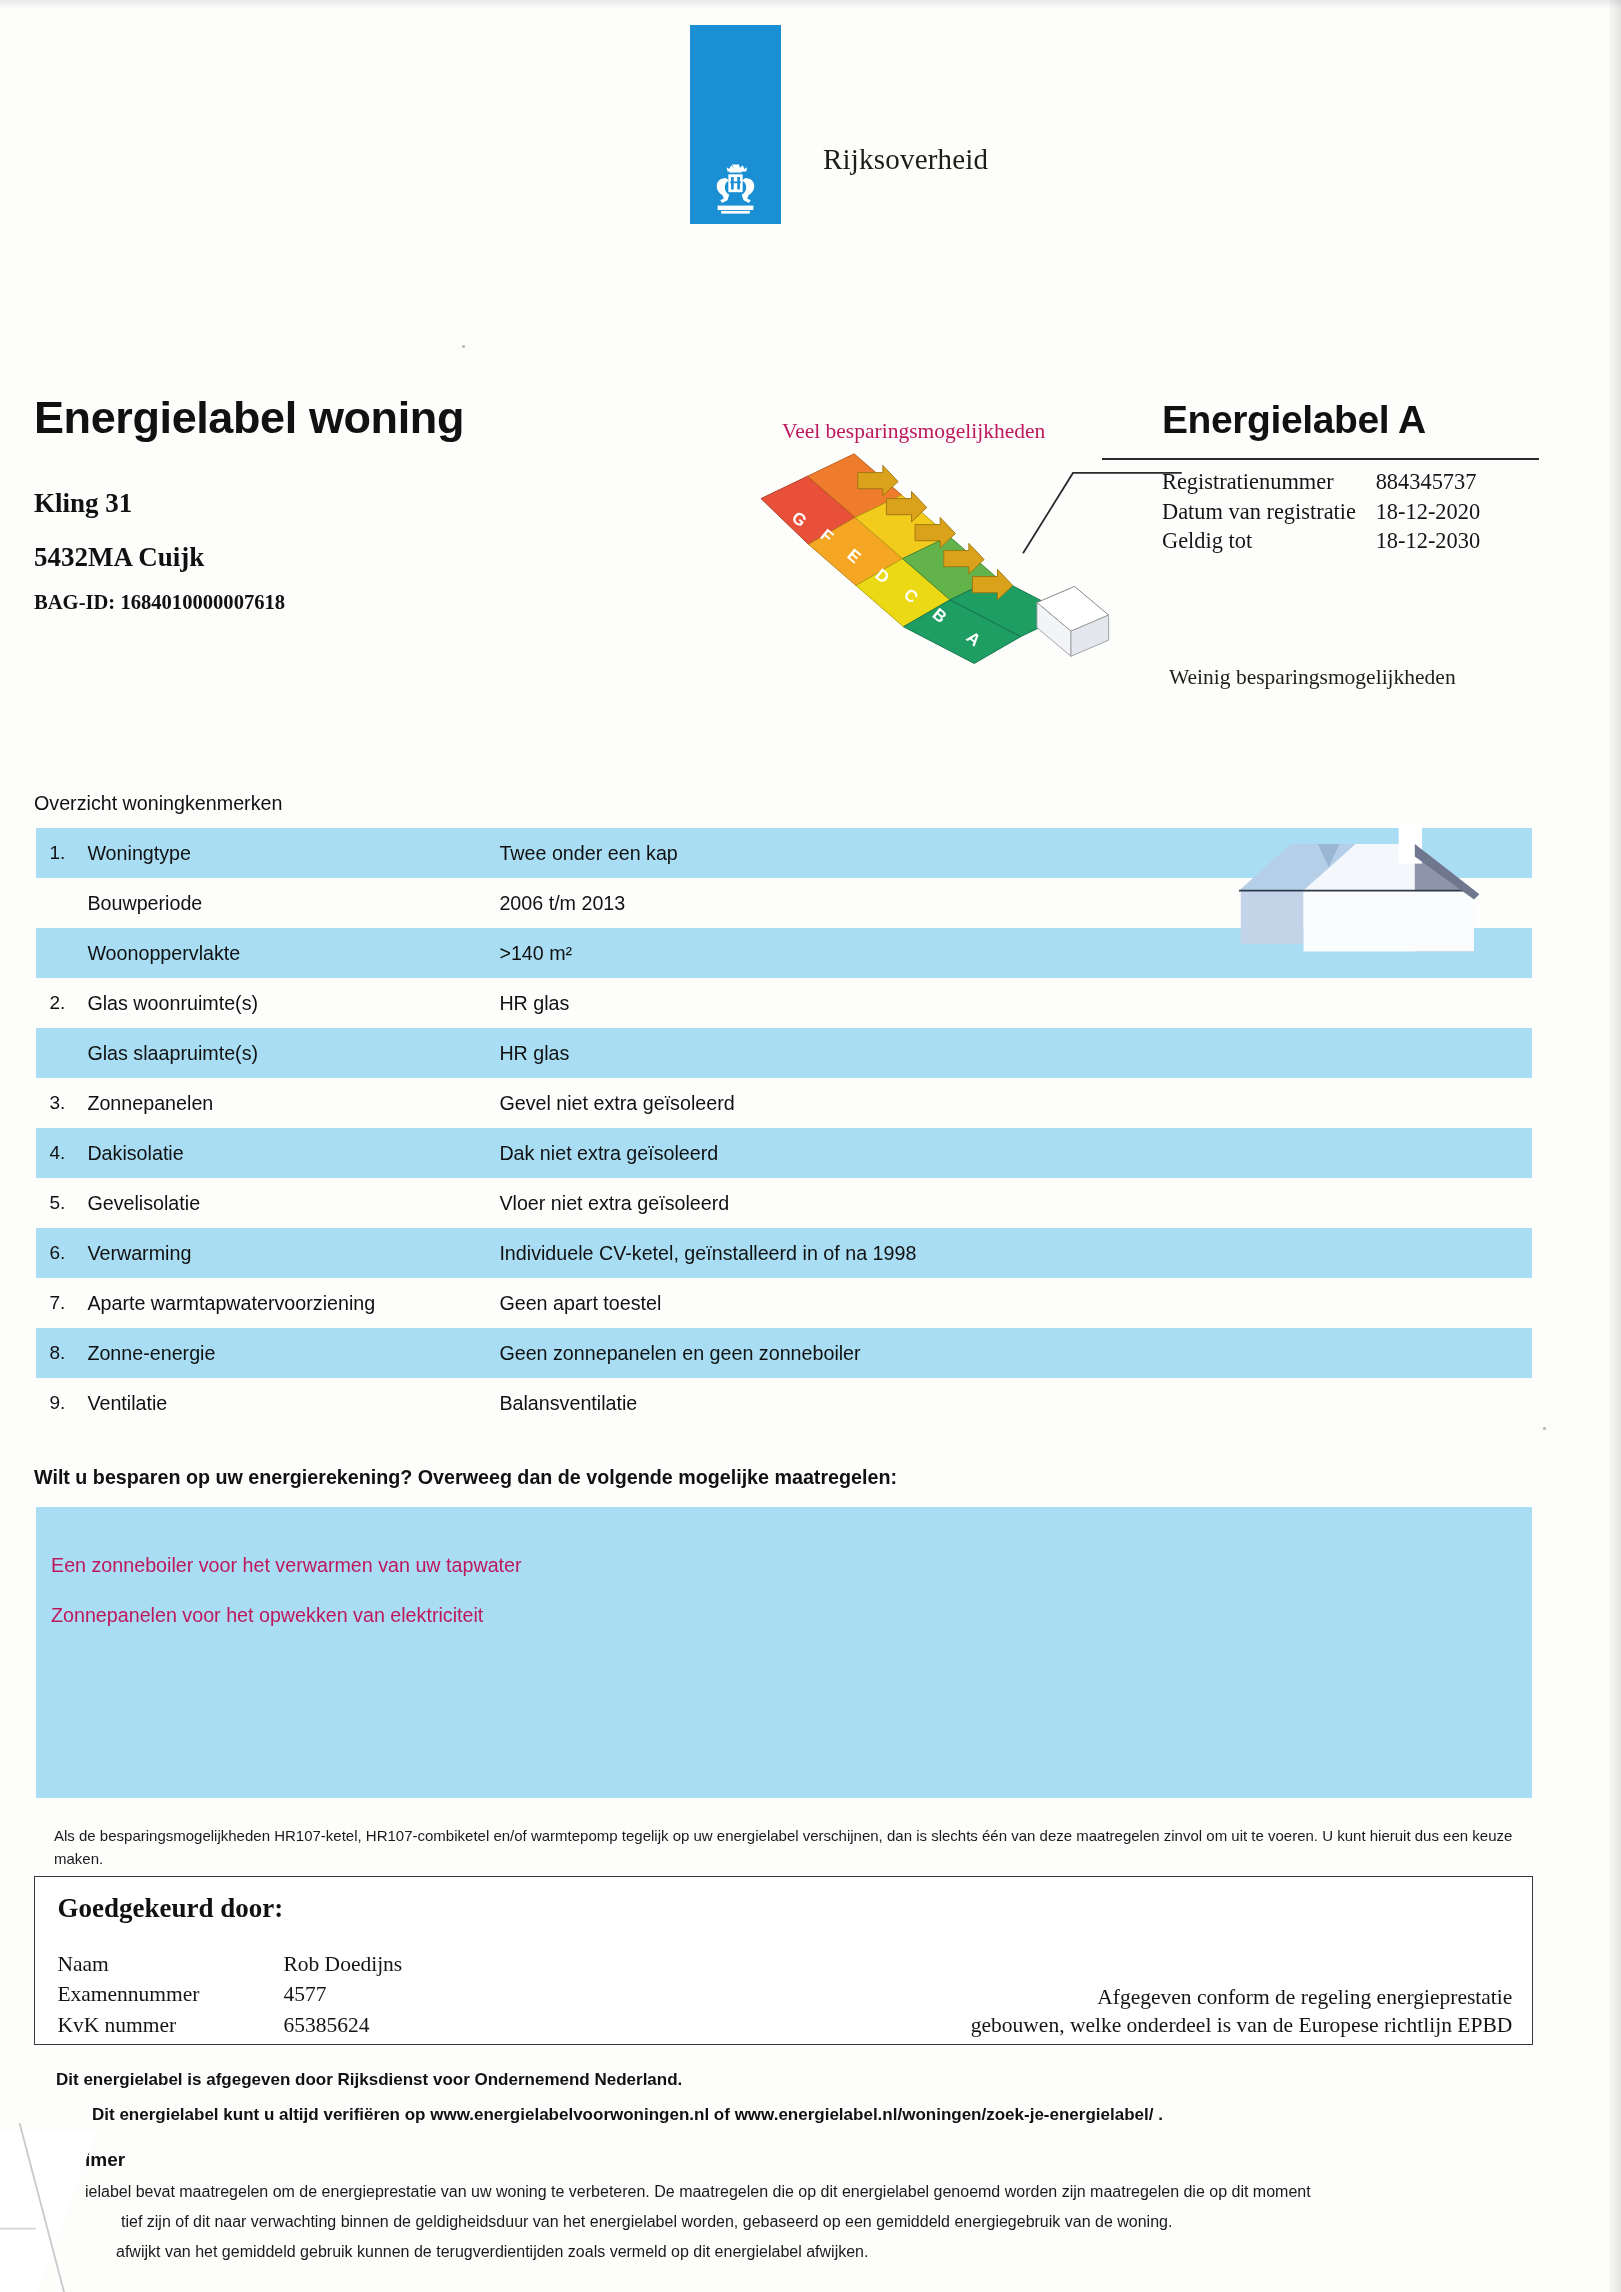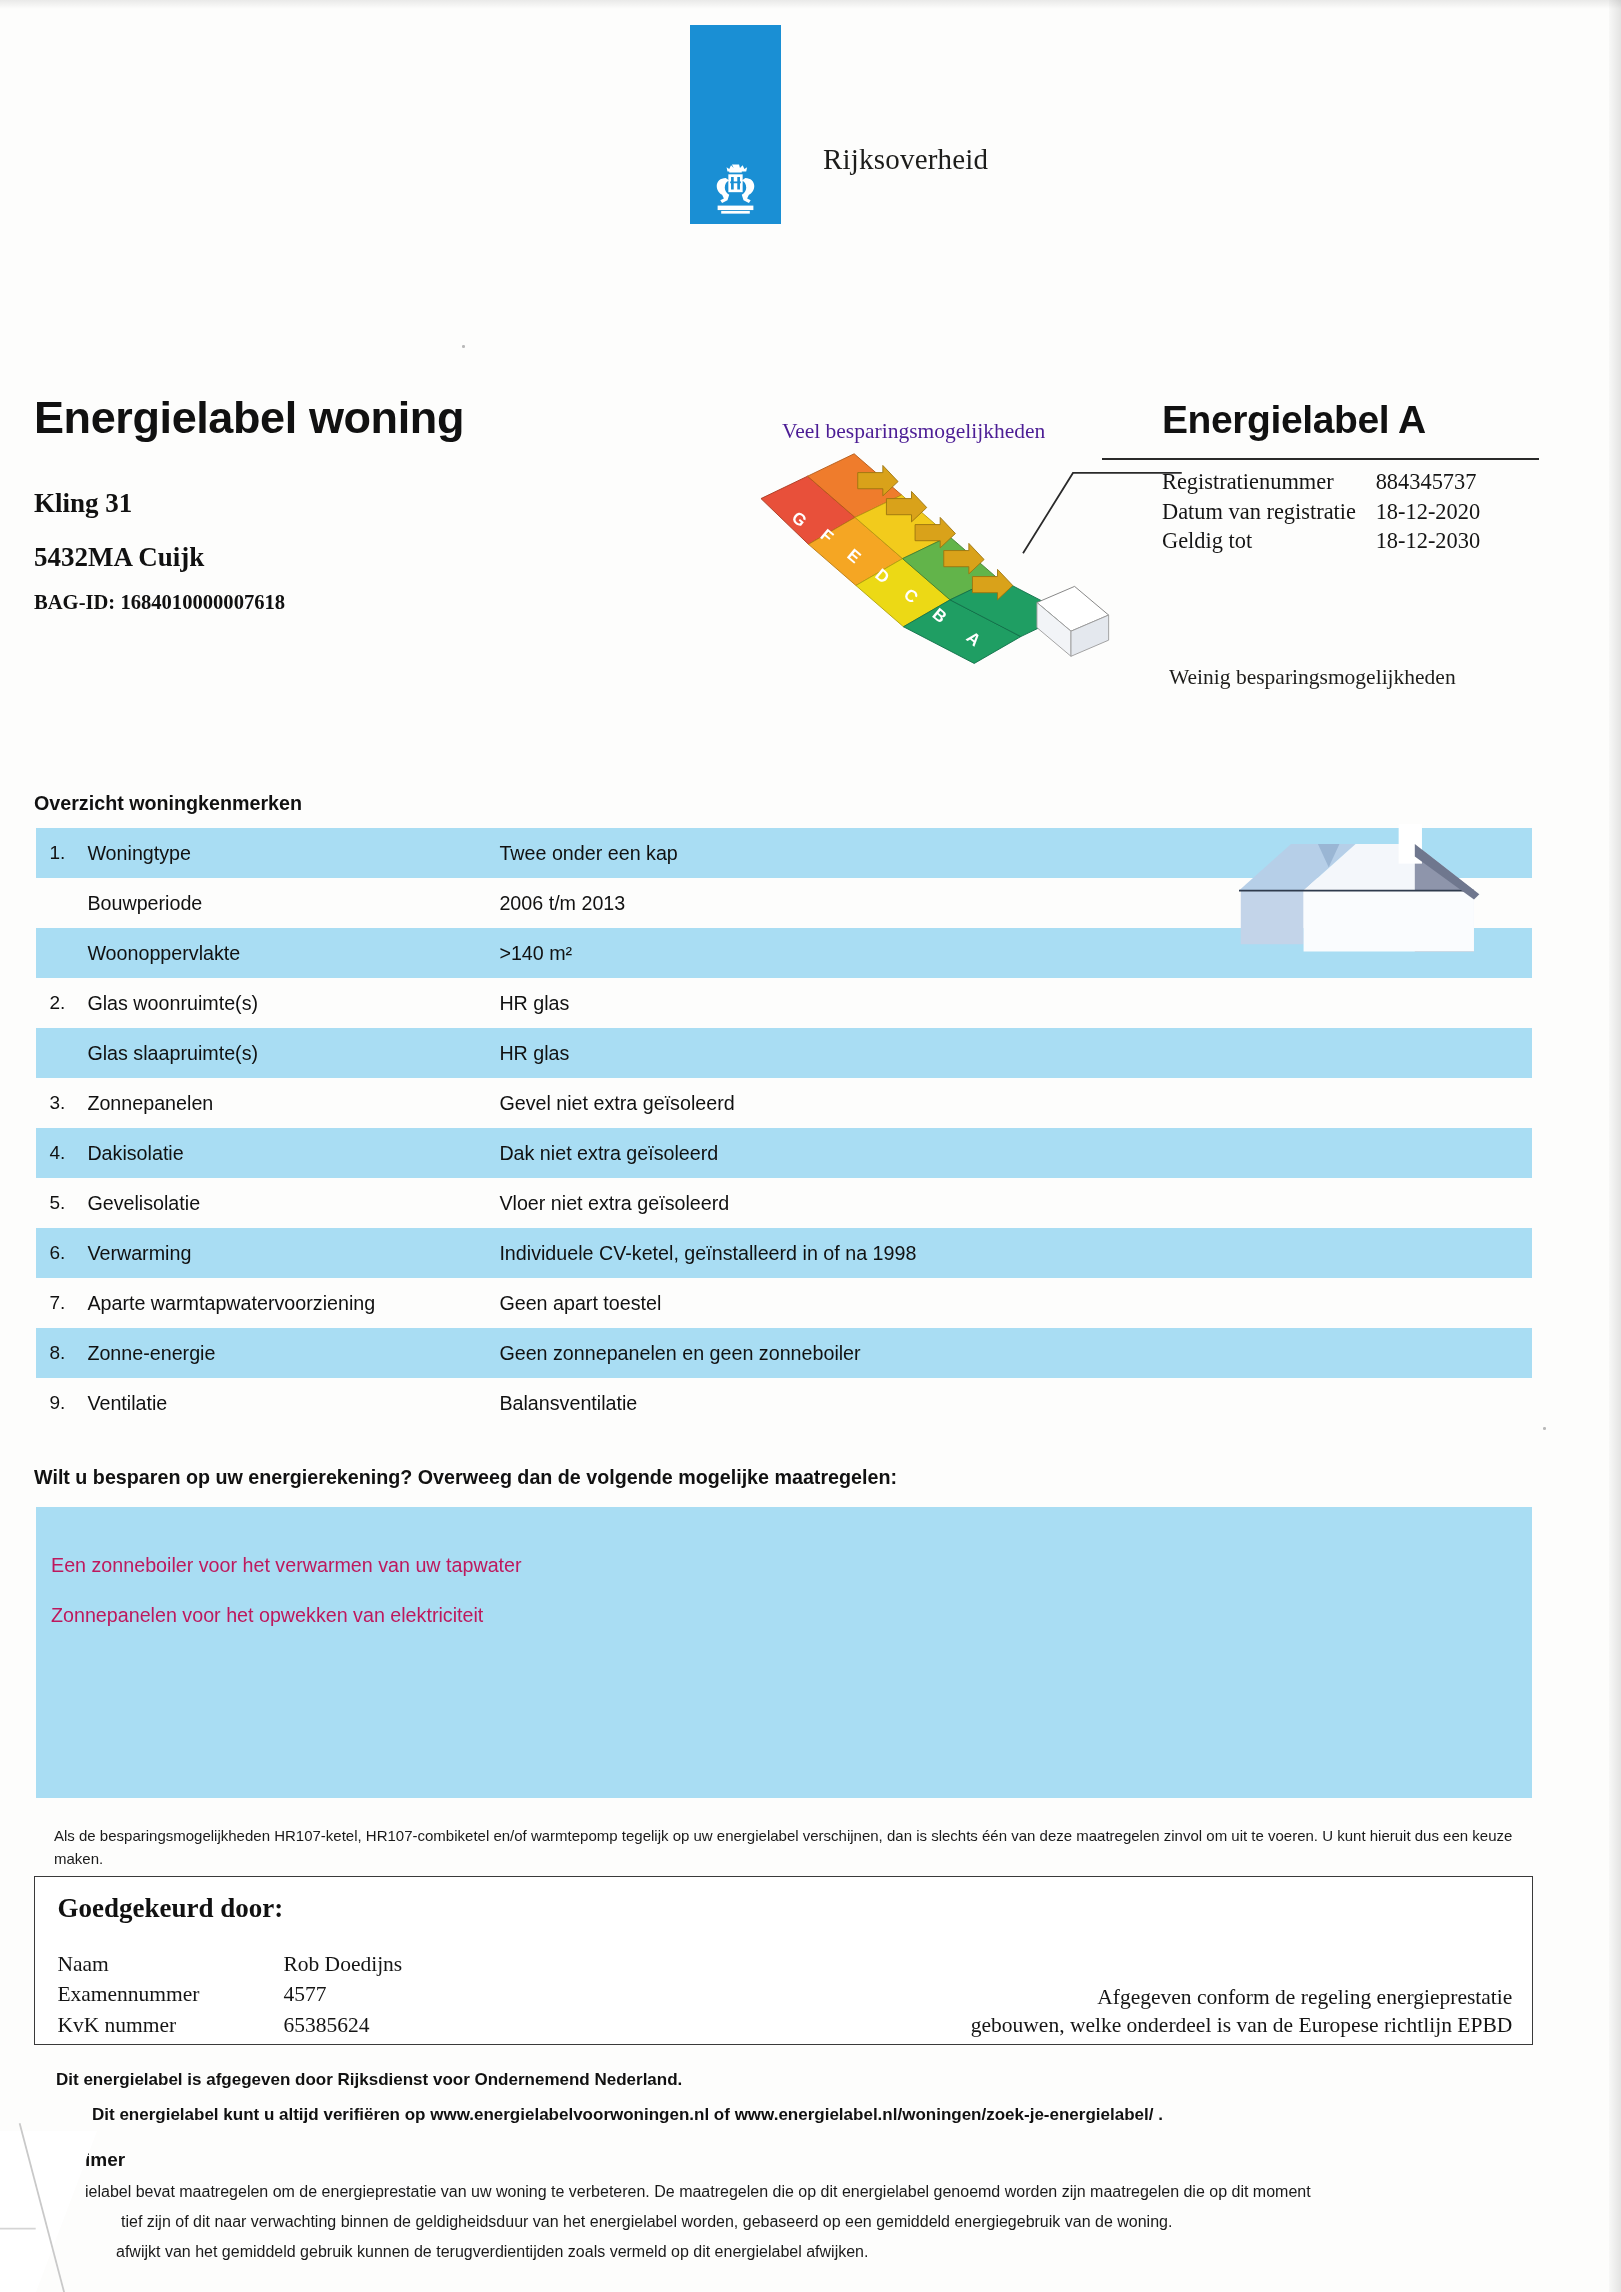--- a/index.html
+++ b/index.html
@@ -97,21 +97,21 @@
     font-size: 20.6px;
     font-weight: bold;
     color: #111;
   }
 
   .veel-label {
     position: absolute;
     left: 782px; top: 419px;
     font-family: "Liberation Serif", serif;
     font-size: 21.5px;
-    color: #4c1d95;
+    color: #be185d;
   }
   .weinig-label {
     position: absolute;
     left: 1169px; top: 665px;
     font-family: "Liberation Serif", serif;
     font-size: 21.5px;
     color: #1d1d1b;
   }
 
   
@@ -148,21 +148,21 @@
   .reg-table td.k { padding-right: 19.7px; }
 
   
   .leader-line { position: absolute; left: 1021px; top: 448px; width: 161px; height: 107px; }
 
   
   .sec-heading {
     position: absolute;
     left: 34px; top: 792px;
     font-size: 19.7px;
-    font-weight: bold;
+    font-weight: normal;
     color: #111;
   }
   .char-table {
     position: absolute;
     left: 36px; top: 828px;
     width: 1496px;
   }
   .char-row {
     position: relative;
     height: 50px;

